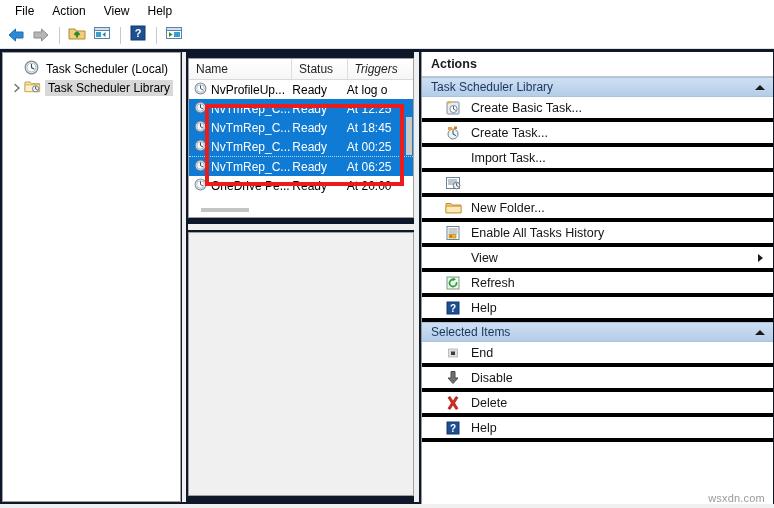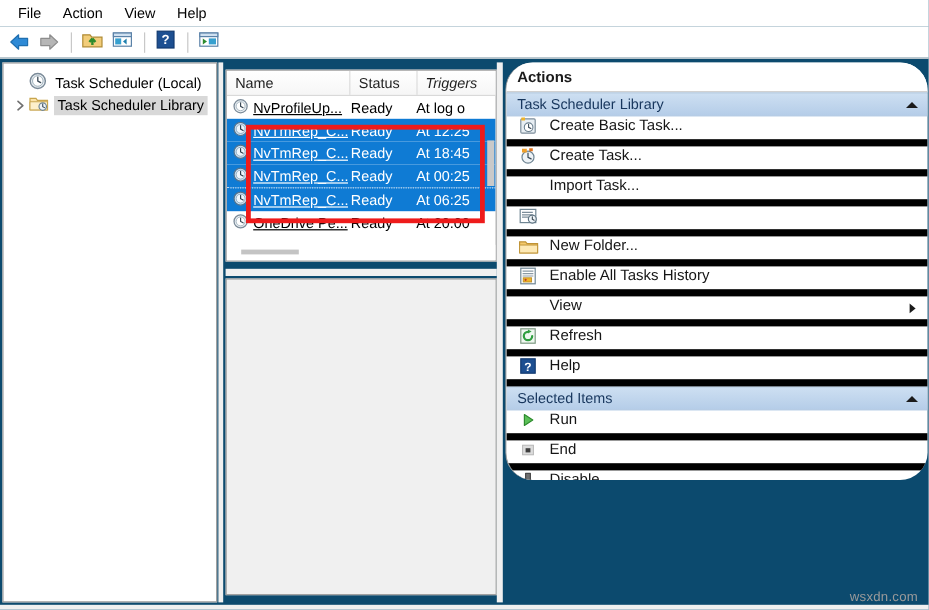--- a/index.html
+++ b/index.html
@@ -5,21 +5,21 @@
   html, body {
     margin: 0; padding: 0;
     width: 774px; height: 508px;
     overflow: hidden;
     background: #ffffff;
     font-family: "Liberation Sans", sans-serif;
   }
   #app {
     position: relative;
     width: 774px; height: 508px;
-    background: #0c4a6e;
+    background: #0f172a;
   }
 
   
   .menubar {
     position: absolute; left: 0; top: 0;
     width: 774px; height: 22px;
     background: #ffffff;
     display: flex; align-items: center;
     padding-left: 6px;
     box-sizing: border-box;
@@ -141,21 +141,21 @@
   .lrow.sel { background: #0f7bd4; color: #ffffff; }
   .lrow.focusrow { }
   .lc {
     display: flex; align-items: center;
     overflow: hidden; white-space: nowrap;
     box-sizing: border-box;
   }
   .lc-name { width: 104px; padding-left: 5px; }
   .lc-status { width: 56px; padding-left: 2px; }
   .lc-trig { width: 70px; padding-left: 2px; }
-  .lc-name .txt { margin-left: 4px; text-decoration: underline; }
+  .lc-name .txt { margin-left: 4px; }
 
   
   .hscroll {
     position: absolute; left: 0; bottom: 0;
     width: 224px; height: 13px;
     background: #ffffff;
   }
   .hthumb {
     position: absolute; left: 12px; top: 4px;
     width: 48px; height: 4px;
@@ -197,26 +197,25 @@
   
   .vsplit-2 {
     position: absolute; left: 414px; top: 52px;
     width: 5px; height: 450px;
     background: #f0f0f0;
   }
 
   
   .actions-pane {
     position: absolute; left: 421px; top: 52px;
-    width: 352px; height: 348px;
+    width: 352px; height: 452px;
     background: #ffffff;
     border-left: 1px solid #9a9a9a;
     box-sizing: border-box;
     overflow: hidden;
-    border-radius: 23px;
   }
   .actions-title {
     height: 25px;
     display: flex; align-items: center;
     padding-left: 9px;
     font-size: 12.5px; font-weight: bold; color: #1a1a1a;
     background: #ffffff;
     border-bottom: 1px solid #c6c6c6;
     box-sizing: border-box;
   }
@@ -232,24 +231,24 @@
     justify-content: space-between;
   }
   .collapse-arrow {
     width: 0; height: 0;
     border-left: 5px solid transparent;
     border-right: 5px solid transparent;
     border-bottom: 5px solid #1b1b1b;
   }
   .act-item {
     height: 25px;
-    display: flex; 
-    padding-left: 9px;
+    display: flex; align-items: center;
+    padding-left: 22px;
     font-size: 12.5px; color: #151515;
-    border-bottom: 6px solid #000000;
+    border-bottom: 4px solid #000000;
     box-sizing: border-box;
     position: relative;
   }
   .act-icon {
     width: 18px; height: 16px;
     flex: 0 0 18px;
     display: flex; align-items: center; justify-content: center;
     margin-right: 9px;
   }
   .act-item .act-label { white-space: nowrap; }
@@ -592,28 +591,20 @@
         </svg>
       </span>
       <span class="act-label">Help</span>
     </div>
 
     <div class="section-head">
       <span>Selected Items</span>
       <span class="collapse-arrow"></span>
     </div>
 
-    <div class="act-item">
-      <span class="act-icon">
-        <svg width="14" height="14" viewBox="0 0 14 14">
-          <path d="M4 2.5 L11 7 L4 11.5 Z" fill="#5bc057" stroke="#2e8b2e" stroke-width="1" stroke-linejoin="round"></path>
-        </svg>
-      </span>
-      <span class="act-label">Run</span>
-    </div>
 
     <div class="act-item">
       <span class="act-icon">
         <svg width="14" height="14" viewBox="0 0 14 14">
           <rect x="2.5" y="3" width="9" height="8" fill="#dcdcdc" stroke="#b5b5b5" stroke-width="0.8"></rect>
           <rect x="5" y="5.5" width="4" height="3.5" fill="#3d3d3d"></rect>
         </svg>
       </span>
       <span class="act-label">End</span>
     </div>

